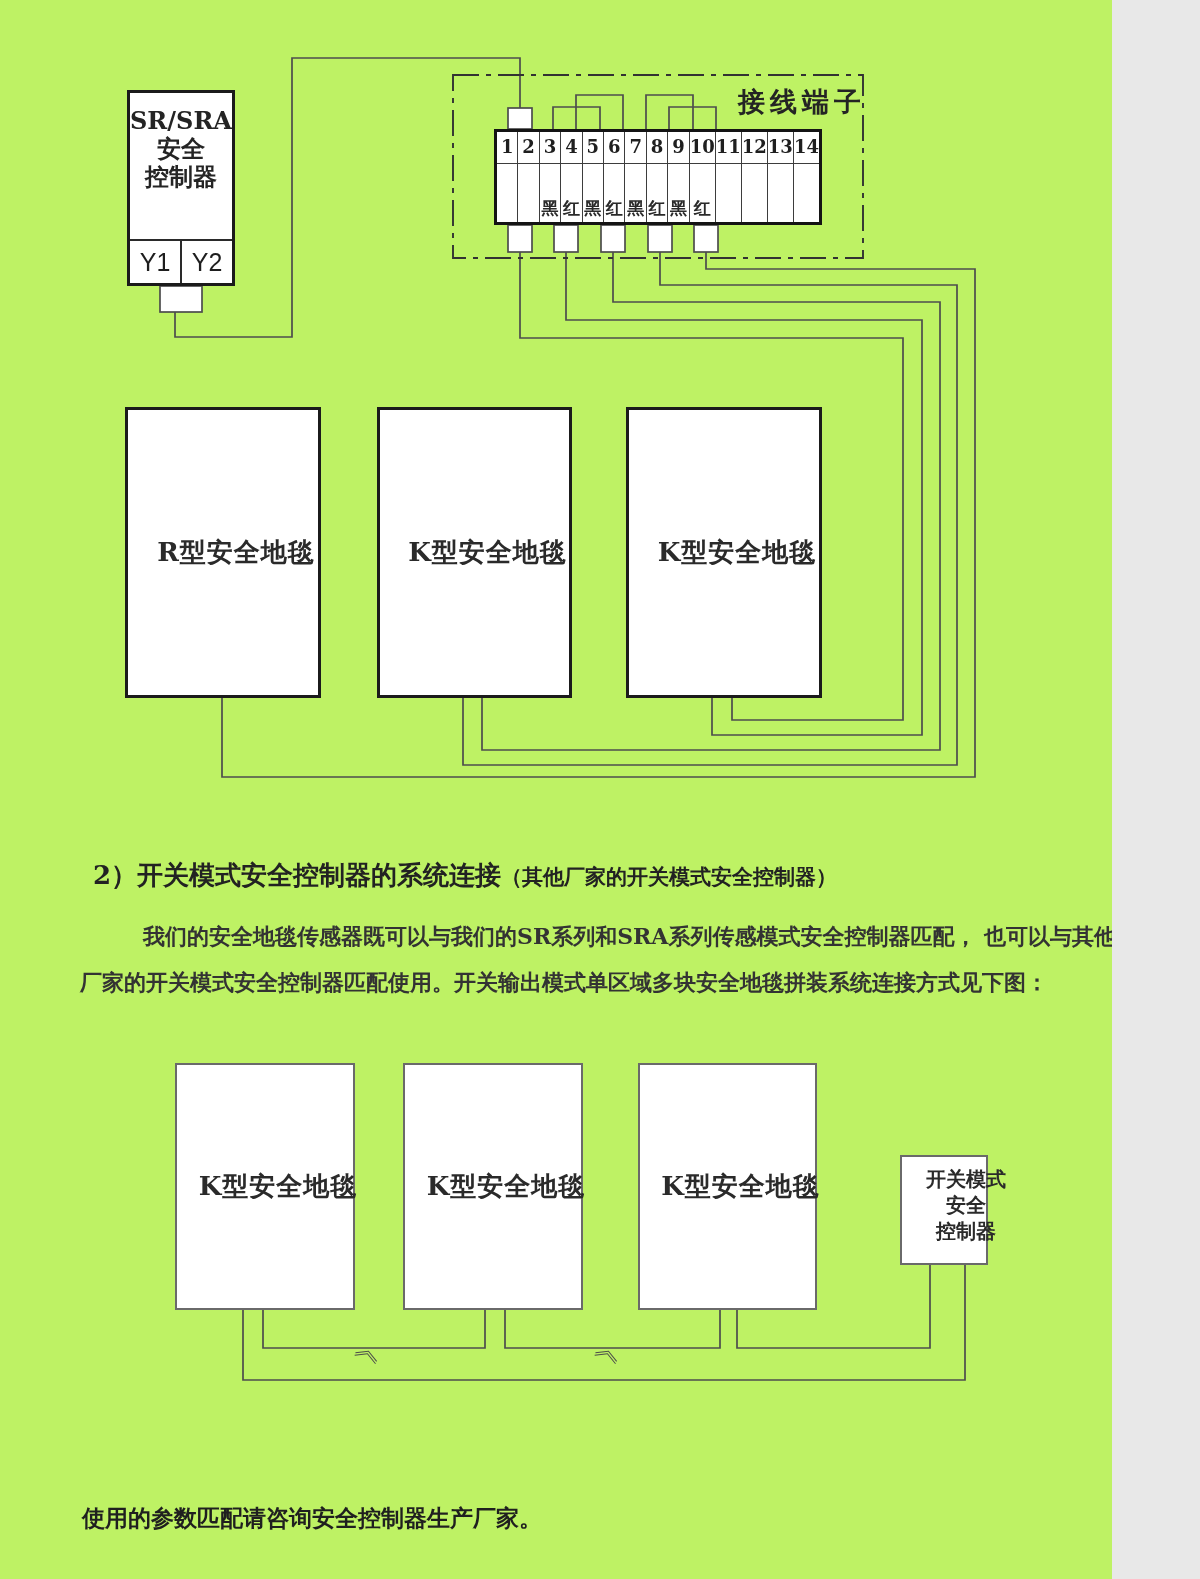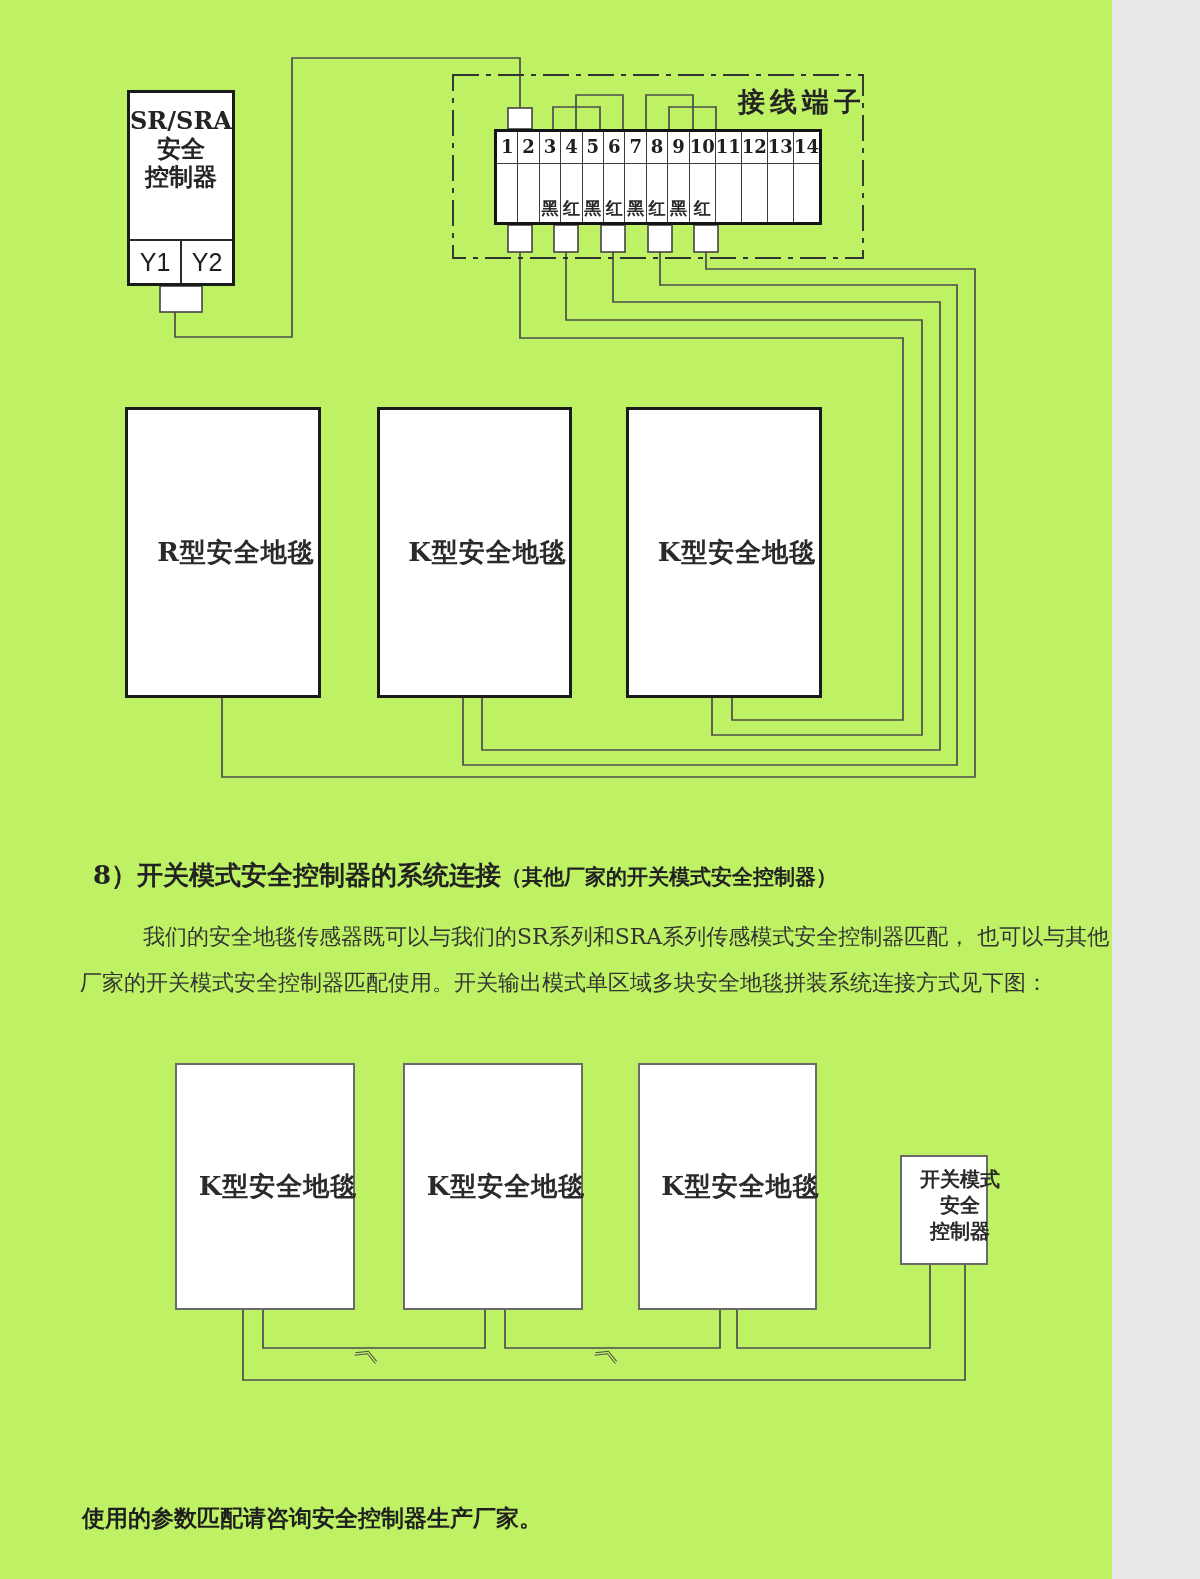--- a/index.html
+++ b/index.html
@@ -35,31 +35,31 @@
          overflow:hidden;}
   .t-wire{position:absolute;left:0;bottom:2px;width:100%;text-align:center;
           font-size:17px;font-weight:600;color:#2a2a2a;}
 
   #tb-label{position:absolute;left:738px;top:84px;font-size:27px;font-weight:700;
             letter-spacing:5px;color:#242424;white-space:nowrap;}
 
   
   #sw-controller{position:absolute;left:900px;top:1155px;width:88px;height:110px;
                  box-sizing:border-box;border:2px solid #6a6a6a;background:#fff;}
-  #sw-controller .lines{position:absolute;left:16px;top:9px;width:100%;text-align:center;
-                        font-size:20px;line-height:26px;font-weight:600;color:#2a2a2a;}
+  #sw-controller .lines{position:absolute;left:0;top:9px;width:100%;text-align:center;
+                        font-size:20px;line-height:26px;font-weight:600;color:#2a2a2a;padding-left:22px;}
 
   .break-mark{position:absolute;font-size:26px;color:#4a4a4a;transform:rotate(-68deg);
               font-weight:400;}
 
   
   #heading{position:absolute;left:93px;top:858px;white-space:nowrap;}
   #heading .main{font-size:26px;font-weight:700;color:#222;}
   #heading .paren{font-size:21px;font-weight:700;color:#222;}
-  .para-line{position:absolute;font-size:22px;font-weight:400;color:#333;white-space:nowrap;}
+  .para-line{position:absolute;font-size:22px;font-weight:700;color:#333;white-space:nowrap;}
   #para-1{left:143px;top:922px;}
   #para-2{left:80px;top:968px;}
   .note-line{position:absolute;font-size:23px;font-weight:700;color:#1f1f1f;white-space:nowrap;}
   #note-1{left:145px;top:1460px;}
   #note-2{left:82px;top:1503px;}
 </style>
 </head>
 <body>
 
 <div id="page">
@@ -175,21 +175,21 @@
     <span class="mat-label">R型安全地毯</span>
   </div>
   <div class="box bold-box" style="left:377px;top:407px;width:195px;height:291px;">
     <span class="mat-label">K型安全地毯</span>
   </div>
   <div class="box bold-box" style="left:626px;top:407px;width:196px;height:291px;">
     <span class="mat-label">K型安全地毯</span>
   </div>
 
   <div id="heading">
-    <span class="main">8）开关模式安全控制器的系统连接</span><span class="paren">（其他厂家的开关模式安全控制器）</span>
+    <span class="main">2）开关模式安全控制器的系统连接</span><span class="paren">（其他厂家的开关模式安全控制器）</span>
   </div>
   <div class="para-line" id="para-1">我们的安全地毯传感器既可以与我们的SR系列和SRA系列传感模式安全控制器匹配， 也可以与其他</div>
   <div class="para-line" id="para-2">厂家的开关模式安全控制器匹配使用。开关输出模式单区域多块安全地毯拼装系统连接方式见下图：</div>
 
   <div class="box thin-box" style="left:175px;top:1063px;width:180px;height:247px;">
     <span class="mat-label">K型安全地毯</span>
   </div>
   <div class="box thin-box" style="left:403px;top:1063px;width:180px;height:247px;">
     <span class="mat-label">K型安全地毯</span>
   </div>

